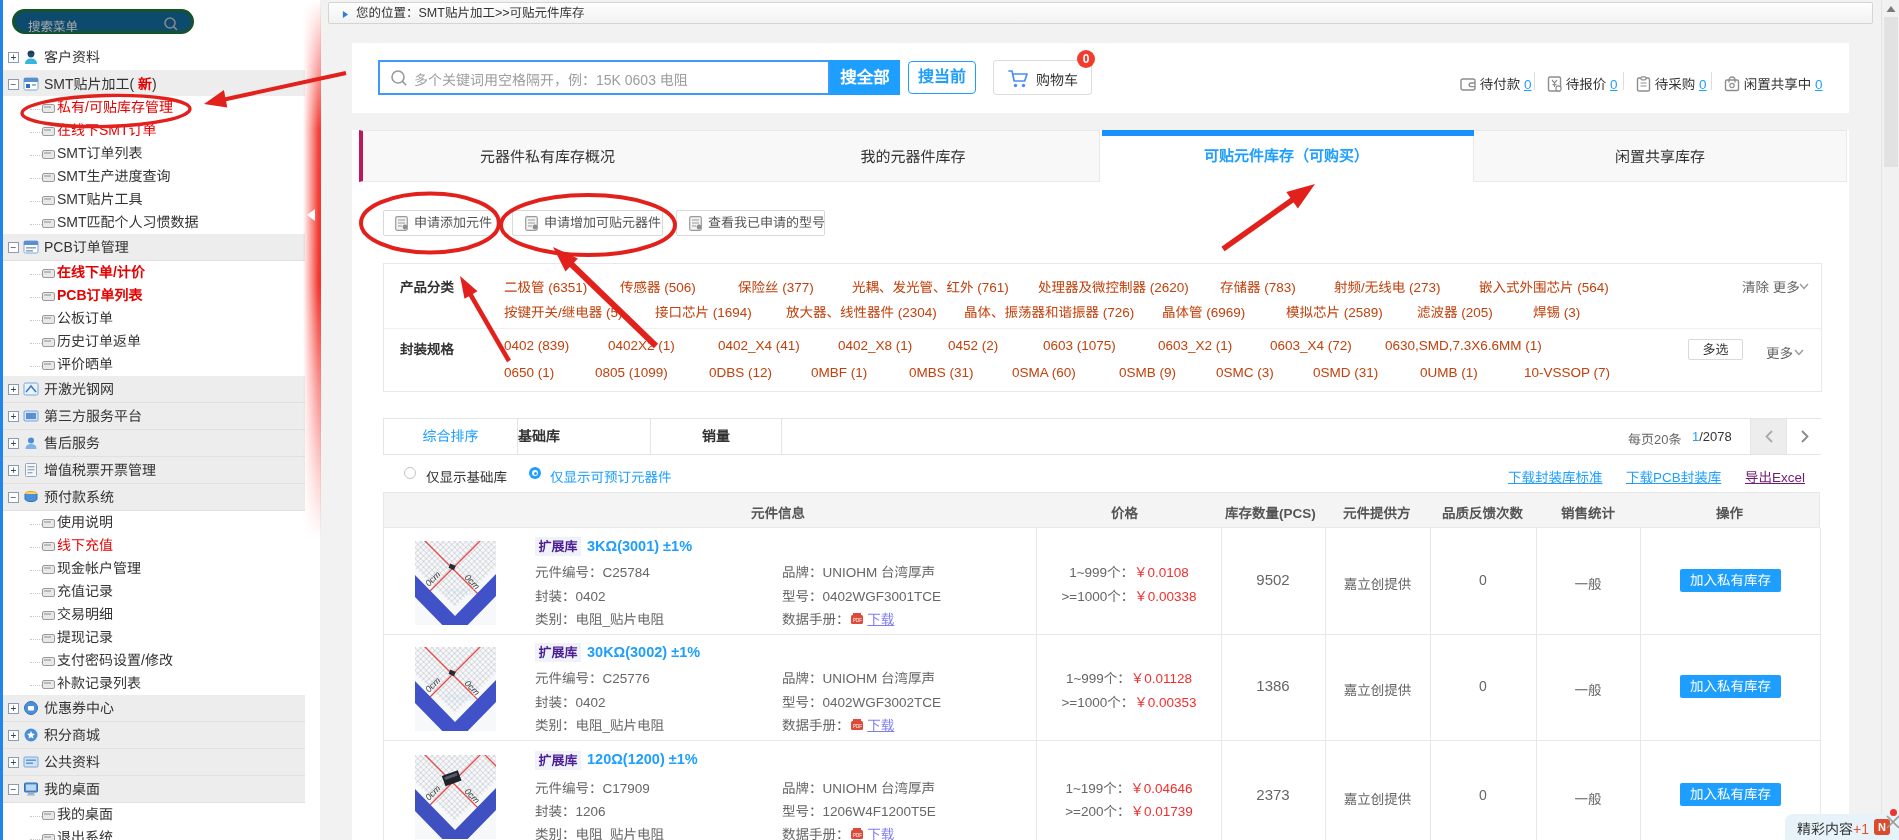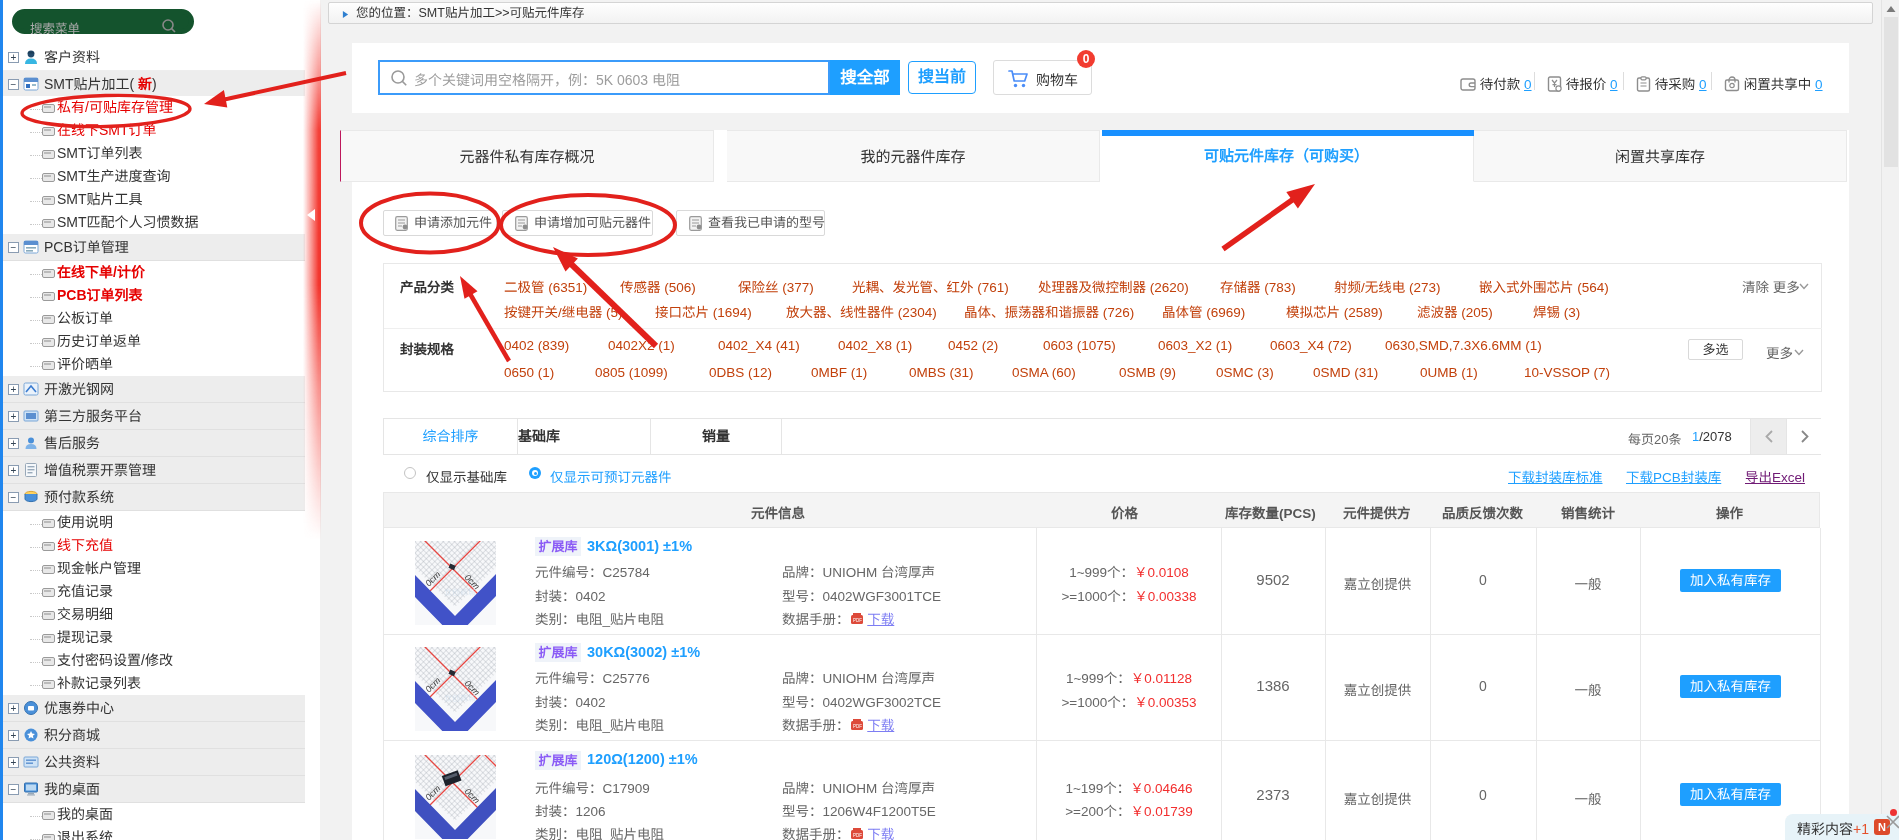--- a/index.html
+++ b/index.html
@@ -1,20 +1,20 @@
 <!DOCTYPE html>
 <html lang="zh-CN"><head>
 <meta charset="utf-8">
 <style>
   * { margin:0; padding:0; box-sizing:border-box; }
   html,body { width:1899px; height:840px; overflow:hidden; font-family:"Liberation Sans",sans-serif; background:#fff; }
   #stage { position:relative; width:1899px; height:840px; overflow:hidden; background:#fff; }
   
   #side { position:absolute; left:0; top:0; width:320px; height:840px; background:#fff; border-left:3px solid #2086ee; }
-  #sbox { position:absolute; left:9px; top:9px; width:182px; height:25px; border:5px solid #14532d; border-radius:13px; background:#14532d; }
+  #sbox { position:absolute; left:9px; top:9px; width:182px; height:25px; border:3px solid #14532d; border-radius:13px; background:#0c4a6e; }
   #sbox .ph { position:absolute; left:13px; top:4px; font-size:12.5px; color:#aaa; }
   .mrow { position:absolute; left:0; width:302px; font-size:14px; color:#333; }
   .mtop { background:#ededed; height:27px; line-height:27px; border-bottom:1px solid #e0e0e0; }
   .mtopw { background:#fff; height:27px; line-height:27px; border-bottom:1px solid #eee; }
   .msub { background:#fff; height:23px; line-height:23px; }
   .mrow .exp { position:absolute; left:5px; top:8px; width:11px; height:11px; border:1px solid #8a9cb2; background:#fff; font-size:10px; line-height:9px; text-align:center; color:#345; }
   .msub .sico { position:absolute; left:39px; top:8px; width:13px; height:9px; border:1px solid #9a9a9a; border-radius:2px; background:#e8e8e8; }
   .msub .sico:after { content:""; position:absolute; left:1px; top:1px; width:7px; height:2px; background:#bbb; }
   .mtxt  { position:absolute; left:41px; top:0; white-space:nowrap; }
   .stxt  { position:absolute; left:54px; top:0; white-space:nowrap; }
@@ -58,21 +58,21 @@
   
   #sortbar { position:absolute; left:63px; top:418px; width:1438px; height:37px; border:1px solid #e5e5e5; background:#fff; }
   
   .rtxt { position:absolute; font-size:13.5px; white-space:nowrap; }
   
   .tl { position:absolute; background:#e8e8e8; }
   .cell { position:absolute; white-space:nowrap; }
   
   .prow { position:absolute; left:0; width:1540px; height:106px; }
   .pimg { position:absolute; left:95px; top:13px; }
-  .badge { position:absolute; left:215px; top:9px; width:46px; height:19px; background:#eff3f9; color:#8b5cf6; font-size:13px; font-weight:bold; text-align:center; line-height:19px; }
+  .badge { position:absolute; left:215px; top:9px; width:46px; height:19px; background:#eff3f9; color:#4c1d95; font-size:13px; font-weight:bold; text-align:center; line-height:19px; }
   .ptitle { position:absolute; left:267px; top:9.5px; font-size:14.5px; font-weight:bold; color:#1e9fff; white-space:nowrap; }
   .iline { position:absolute; font-size:13.5px; color:#666; white-space:nowrap; }
   .pr1 { position:absolute; left:717px; width:184px; text-align:center; font-size:13.5px; color:#666; white-space:nowrap; }
   .pr1 b { font-weight:normal; color:#f22e2e; }
   .cnum { position:absolute; text-align:center; color:#666; }
   .addbtn { position:absolute; left:1360px; top:41px; width:101px; height:23px; background:#1e9fff; border-radius:2px; color:#fff; font-size:13.5px; text-align:center; line-height:23px; }
   .dl { color:#7d7df3; text-decoration:underline; }
 </style>
 </head>
 <body>
@@ -80,21 +80,21 @@
   <div id="main">
     <div id="crumb">
         <svg style="position:absolute;left:13px;top:7px" width="7" height="9" viewBox="0 0 8 10">
           <path d="M1 1 L7 5 L1 9 Z" fill="#2e7fd0"></path>
         </svg>
         <span style="position:absolute;left:27px">您的位置：SMT贴片加工&gt;&gt;可贴元件库存</span>
       </div>
     <div id="card1"></div>
     <div id="card2"></div>
     <div id="searchbox">
-        <span class="ph">多个关键词用空格隔开，例：5K 0603 电阻</span>
+        <span class="ph">多个关键词用空格隔开，例：15K 0603 电阻</span>
       <svg style="position:absolute;left:10px;top:7px" width="18" height="18" viewBox="0 0 18 18">
           <circle cx="8" cy="8" r="6" fill="none" stroke="#9a9a9a" stroke-width="1.6"></circle>
           <line x1="12.4" y1="12.4" x2="16.2" y2="16.2" stroke="#9a9a9a" stroke-width="1.6"></line>
         </svg>
     </div>
     <div id="btn-all">搜全部</div>
     <div id="btn-cur">搜当前</div>
     <div id="btn-cart">
       <svg style="position:absolute;left:14px;top:8px" width="22" height="20" viewBox="0 0 22 20">
           <path d="M1 2 h3 l2.2 10 h10.5 l2.3 -7 H5" fill="none" stroke="#4b8df8" stroke-width="1.7" stroke-linejoin="round" stroke-linecap="round"></path>
@@ -128,34 +128,34 @@
       待采购 <a>0</a></div>
     <div class="vsep" style="left:1391px"></div>
     <div class="stat" style="left:1404px">
       <svg style="vertical-align:-3px" width="16" height="16" viewBox="0 0 16 16">
           <rect x="1.5" y="4" width="13" height="10.5" rx="1.5" fill="none" stroke="#8d8d8d" stroke-width="1.4"></rect>
           <path d="M5 6.5 V4 a3 3 0 0 1 6 0 v2.5" fill="none" stroke="#8d8d8d" stroke-width="1.3"></path>
           <circle cx="8" cy="9.5" r="2.2" fill="none" stroke="#8d8d8d" stroke-width="1.2"></circle>
         </svg>
       闲置共享中 <a>0</a></div>
 
-    <div class="tab" style="left:20px;width:374px;border-left:1px solid #be185d">元器件私有库存概况</div>
+    <div class="tab" style="left:39px;width:374px;border-left:4px solid #be185d">元器件私有库存概况</div>
     <div class="tab" style="left:407px;width:373px">我的元器件库存</div>
     <div class="tab" id="tab3" style="left:780px;width:374px">可贴元件库存（可购买）</div>
     <div class="tab" style="left:1154px;width:373px">闲置共享库存</div>
     <div id="tab3bar"></div>
 
     <div class="gbtn" style="left:63px;width:114px">
       <svg class="dico" style="left:11px" viewBox="0 0 13 15">
           <rect x="0.7" y="0.7" width="11.6" height="13.6" rx="1.5" fill="#f3f3f3" stroke="#9a9a9a" stroke-width="1.2"></rect>
           <path d="M3 4 h7 M3 7 h7 M3 10 h4" stroke="#9a9a9a" stroke-width="1.1"></path>
           <circle cx="10" cy="11" r="2.4" fill="#8d8d8d"></circle>
         </svg>
       <span style="margin-left:30px">申请添加元件</span></div>
-    <div class="gbtn" style="left:182px;width:151px">
+    <div class="gbtn" style="left:192px;width:151px">
       <svg class="dico" style="left:12px" viewBox="0 0 13 15">
           <rect x="0.7" y="0.7" width="11.6" height="13.6" rx="1.5" fill="#f3f3f3" stroke="#9a9a9a" stroke-width="1.2"></rect>
           <path d="M3 4 h7 M3 7 h7 M3 10 h4" stroke="#9a9a9a" stroke-width="1.1"></path>
           <circle cx="10" cy="11" r="2.4" fill="#8d8d8d"></circle>
         </svg>
       <span style="margin-left:31px">申请增加可贴元器件</span></div>
     <div class="gbtn" style="left:356px;width:149px">
       <svg class="dico" style="left:12px" viewBox="0 0 13 15">
           <rect x="0.7" y="0.7" width="11.6" height="13.6" rx="1.5" fill="#f3f3f3" stroke="#9a9a9a" stroke-width="1.2"></rect>
           <path d="M3 4 h7 M3 7 h7 M3 10 h4" stroke="#9a9a9a" stroke-width="1.1"></path>

